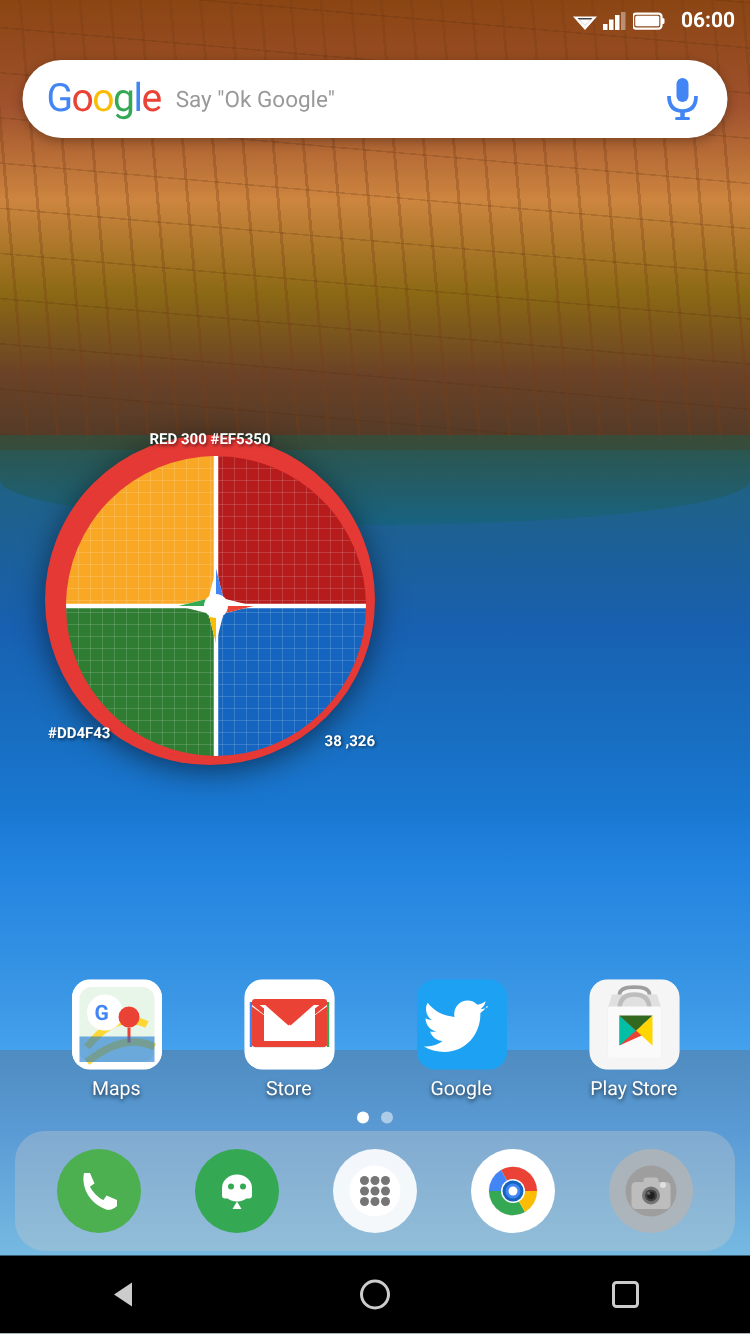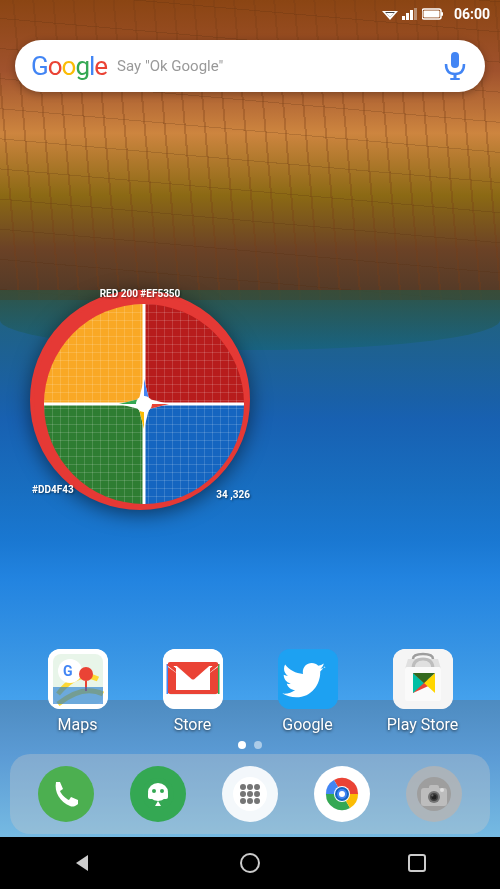--- a/index.html
+++ b/index.html
@@ -233,21 +233,21 @@
       width: 60px;
       height: 60px;
       border-radius: 12px;
       display: flex;
       align-items: center;
       justify-content: center;
       overflow: hidden;
     }
     .app-label {
       color: white;
-      font-size: 16px;
+      font-size: 13px;
       text-shadow: 0 1px 3px rgba(0,0,0,0.7);
       text-align: center;
     }
 
     
     .maps-icon {
       background: white;
       position: relative;
     }
 
@@ -446,23 +446,23 @@
           <polygon points="30,55 25,35 30,38" fill="#FBBC05"></polygon>
           <polygon points="5,30 25,25 22,30" fill="#34A853"></polygon>
           <circle cx="30" cy="30" r="8" fill="white"></circle>
 
           <polygon points="30,22 32,28 38,28 33,32 35,38 30,34 25,38 27,32 22,28 28,28" fill="white" opacity="0.9"></polygon>
         </svg>
       </div>
     </div>
   </div>
 
-  <div class="wheel-label-top">RED 200  #EF5350</div>
+  <div class="wheel-label-top">RED 300  #EF5350</div>
   <div class="wheel-label-bottom-left">#DD4F43</div>
-  <div class="wheel-label-bottom-right">34 ,326</div>
+  <div class="wheel-label-bottom-right">38 ,326</div>
 </div>
 
 <div class="app-grid">
 
   <div class="app-item">
     <div class="app-icon maps-icon">
       <svg width="60" height="60" viewBox="0 0 60 60">
         <rect width="60" height="60" rx="12" fill="white"></rect>
 
         <rect x="5" y="5" width="50" height="50" rx="8" fill="#E8F5E9"></rect>

